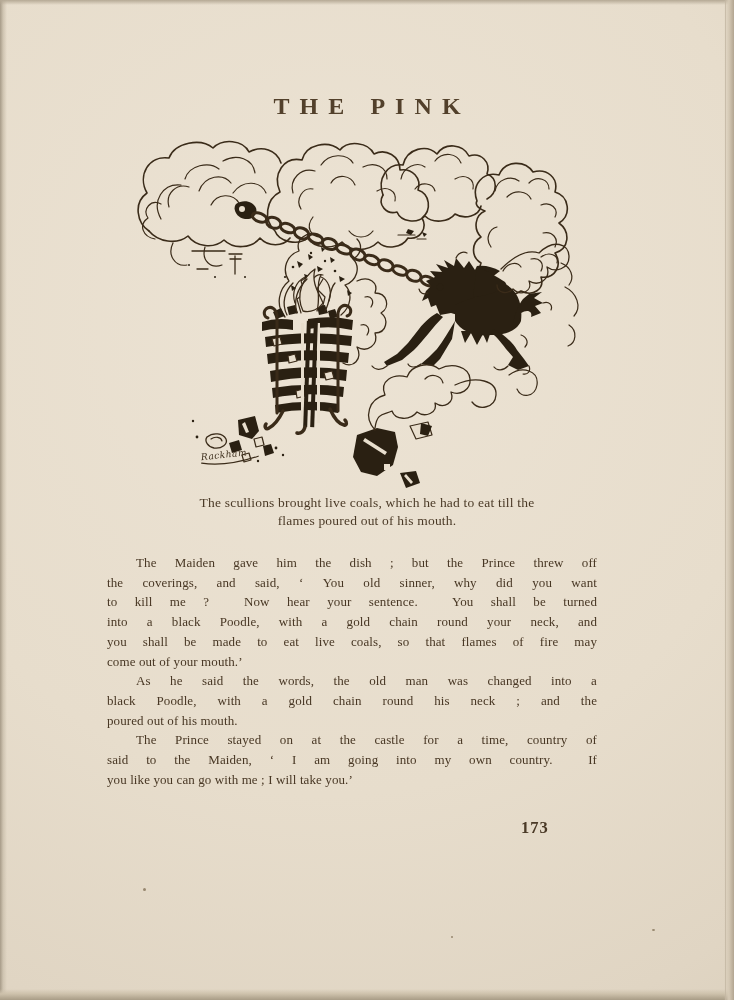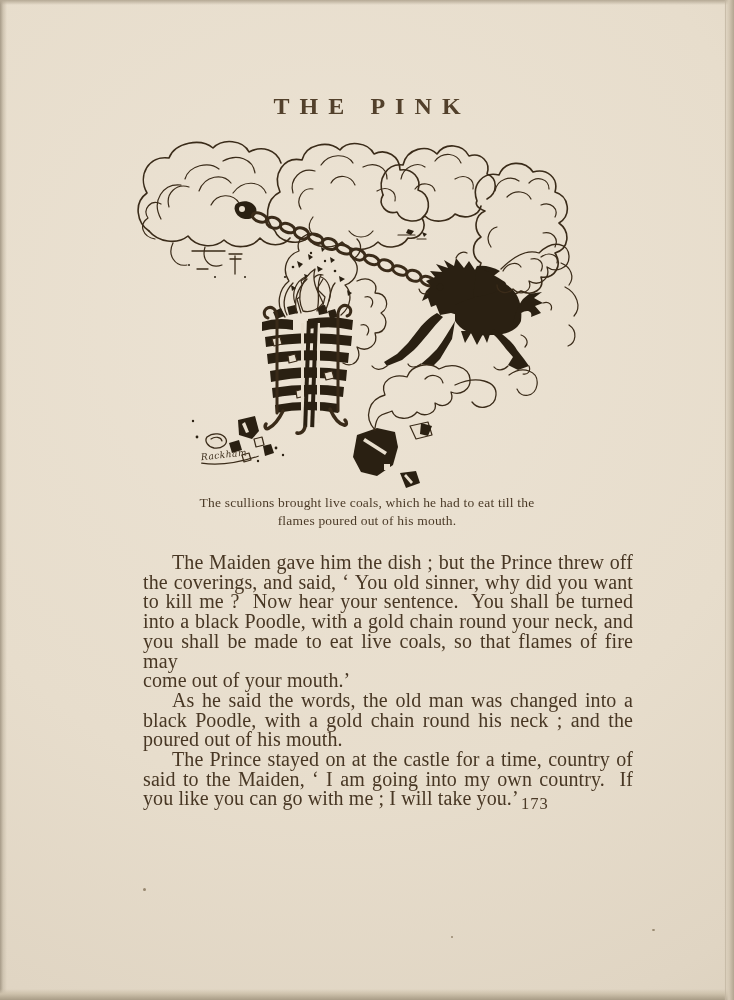--- a/index.html
+++ b/index.html
@@ -36,32 +36,32 @@
   }
   .illustration{position:absolute;left:125px;top:135px;width:460px;height:355px;}
 
   .caption{
     position:absolute;top:494px;left:0;width:100%;
     text-align:center;font-size:13.5px;font-weight:400;
     line-height:17.5px;color:#4b3a27;letter-spacing:.2px;
   }
   .body-text{
     position:absolute;top:553px;left:107px;width:490px;
-    font-size:20px;color:#483724;letter-spacing:.1px;margin-left:36px;
+    font-size:13px;color:#483724;letter-spacing:.1px;
   }
   .body-line{
     line-height:19.7px;
     text-align:justify;text-align-last:justify;
   }
   .body-line.first{text-indent:29px;}
   .body-line.plast{text-align-last:left;}
 
   .page-number{
-    position:absolute;left:521px;top:794px;
-    font-size:16.5px;font-weight:400;color:#4b3a27;letter-spacing:1px;
+    position:absolute;left:521px;top:818px;
+    font-size:16.5px;font-weight:700;color:#4b3a27;letter-spacing:1px;
   }
 
   
   .ink{stroke:#3a2b19;fill:none;stroke-linecap:round;stroke-linejoin:round;}
   .w16{stroke-width:1.6;} .w12{stroke-width:1.2;} .w13{stroke-width:1.3;}
   .blk{fill:#2a2012;stroke:none;}
   .paperfill{fill:#e8decd;}
   .sig{font-family:"DejaVu Serif",serif;font-style:italic;font-size:9px;fill:#3a2b19;letter-spacing:.5px;}
 </style>
 </head>

